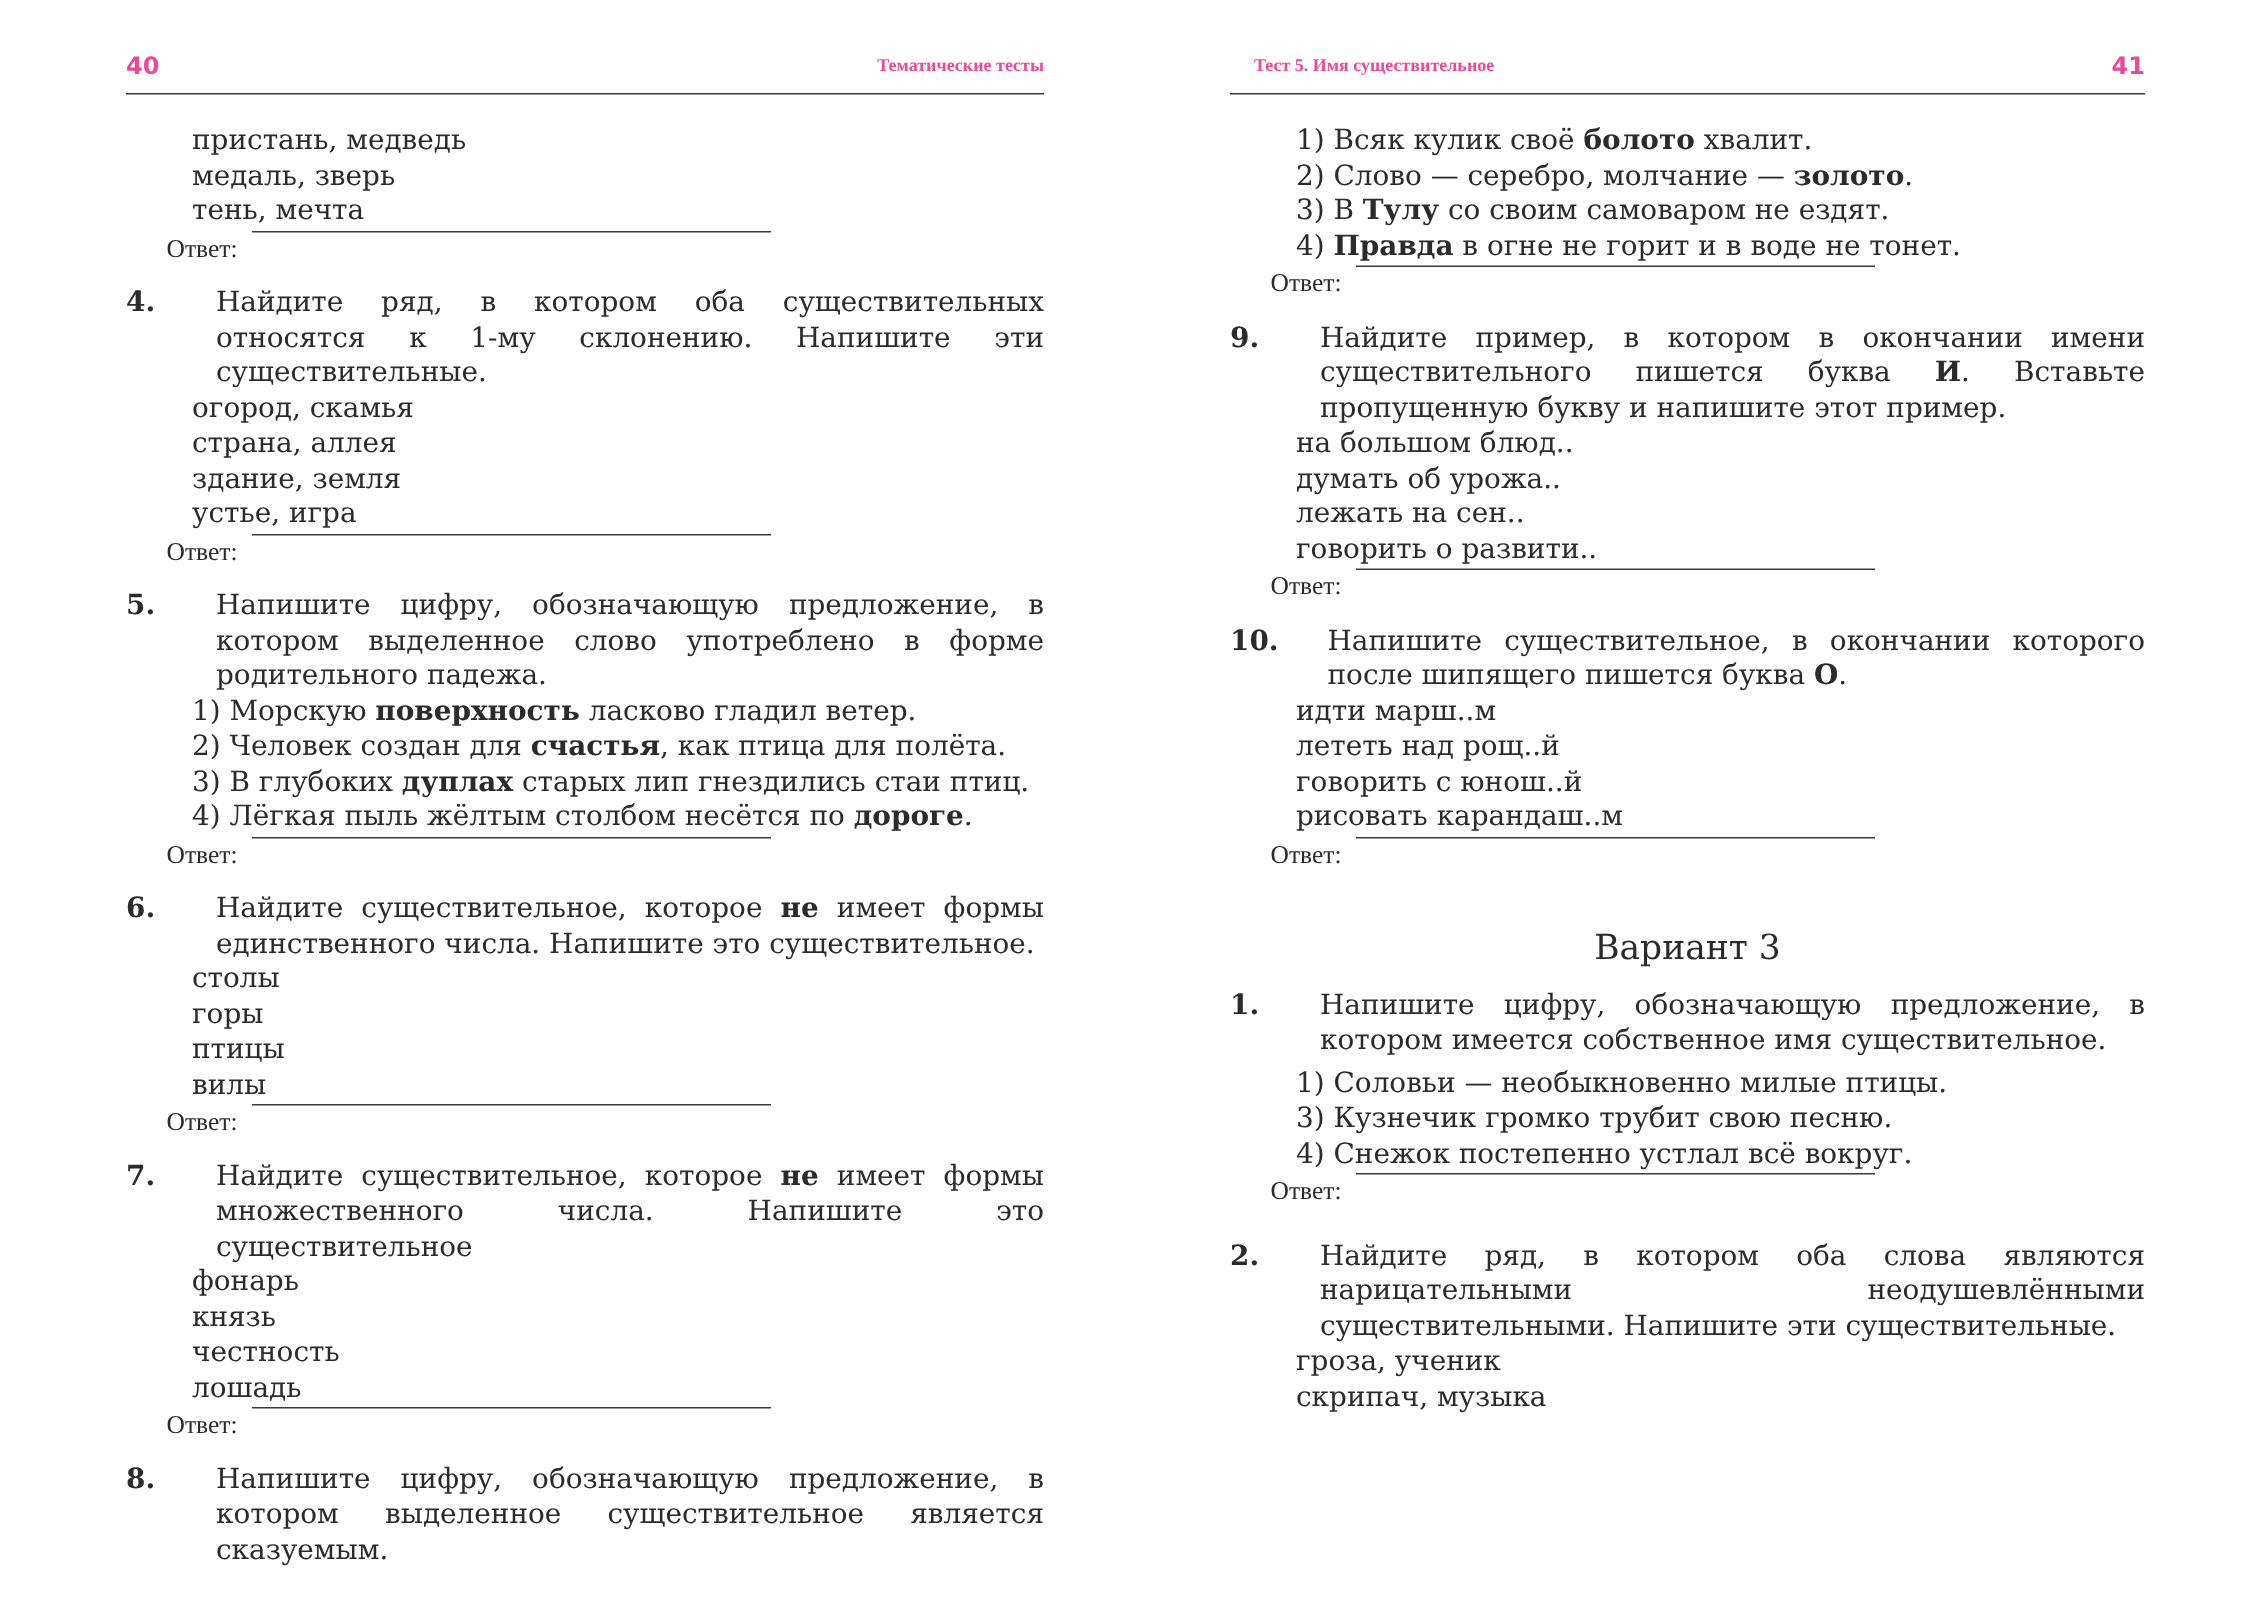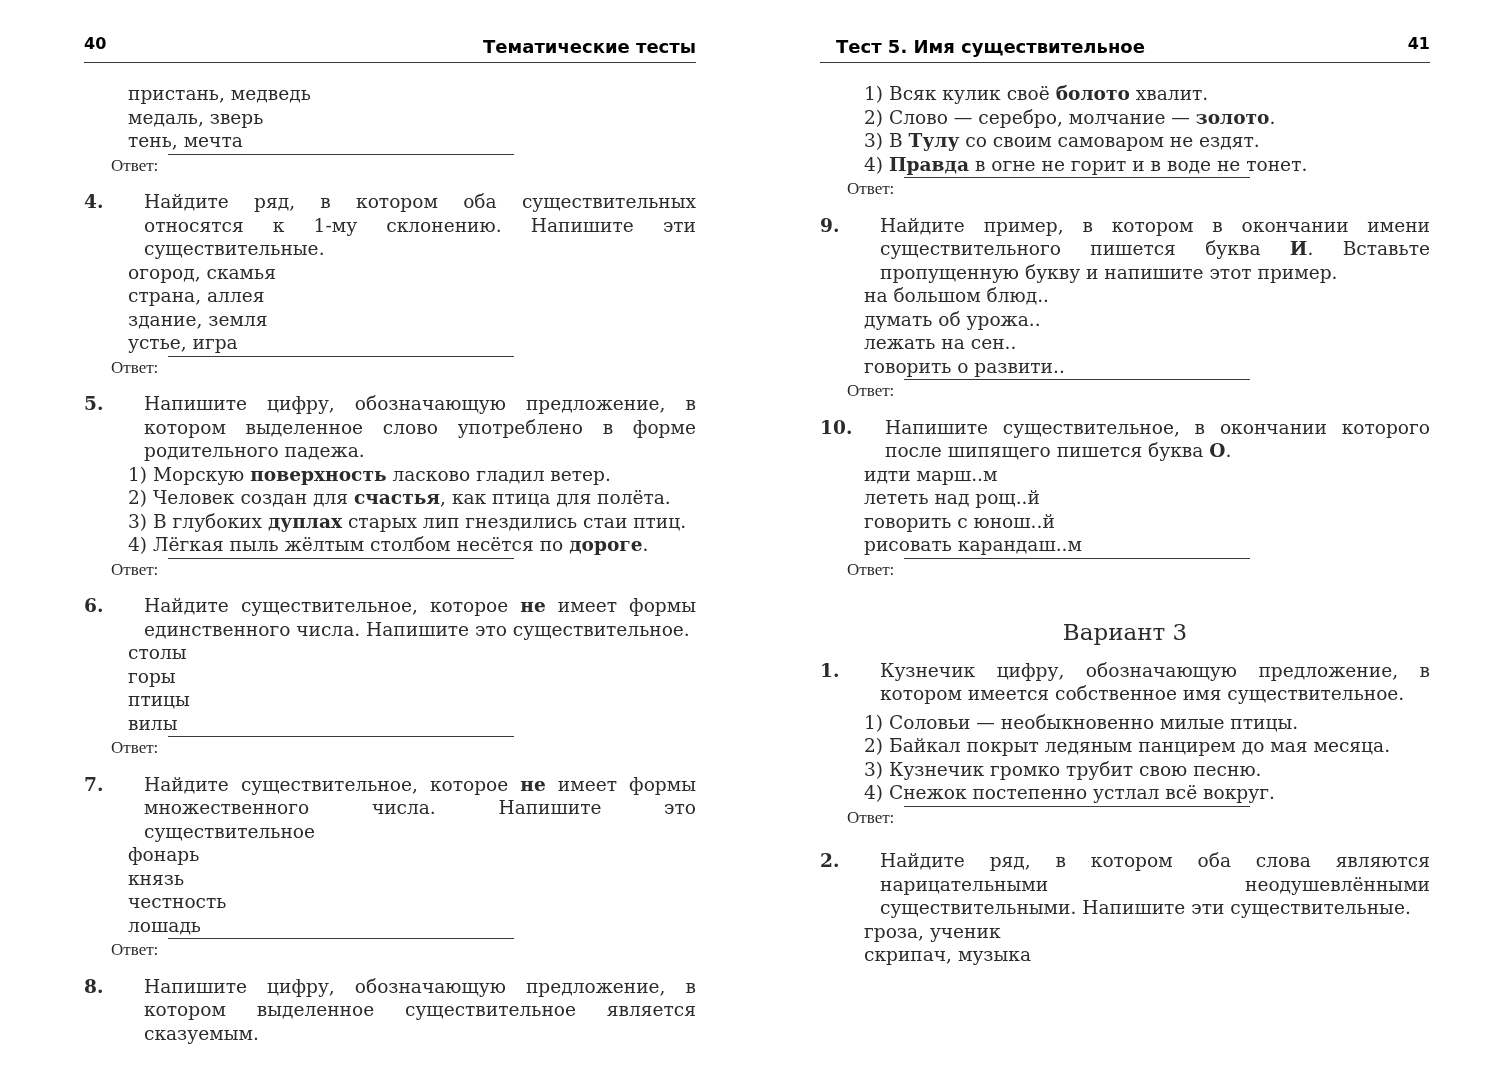--- a/index.html
+++ b/index.html
@@ -8,24 +8,24 @@
     background: #ffffff; color: #2b2b2b;
     font-family: "DejaVu Serif", "Liberation Serif", serif;
     position: relative;
   }
   .page { position: absolute; top: 0; }
   .page.left { left: 84px; width: 612px; }
   .page.right { left: 820px; width: 610px; }
   .running-head {
     position: absolute; top: 34px; left: 0; right: 0; height: 22px;
     font-family: "DejaVu Sans", "Liberation Sans", sans-serif;
-    font-size: 14px; font-weight: bold; color: #000000;
+    font-size: 14px; font-weight: bold; color: #ec4899;
   }
   .running-head .num { position: absolute; top: 0; font-size: 16px; }
-  .running-head .title { position: absolute; top: 2px; font-size: 18px; }
+  .running-head .title { position: absolute; top: 2px; font-size: 12px; font-family: Liberation Serif, serif; }
   .left .running-head .num { left: 0; }
   .left .running-head .title { right: 0; }
   .right .running-head .num { right: 0; }
   .right .running-head .title { left: 16px; }
   .rule { position: absolute; top: 62px; left: 0; right: 0; height: 0; border-top: 1.3px solid #3a3a3a; }
   .content { position: absolute; top: 80px; left: 0; right: 0; font-size: 18.6px; line-height: 23.5px; }
   .task { position: relative; padding-left: 27px; margin-top: 13px; text-align: justify; }
   .task .tnum { position: absolute; left: 0; top: 0; font-weight: bold; }
   .task.two-digit { padding-left: 32px; }
   .task-text { display: block; margin-left: 33px; }
@@ -175,27 +175,24 @@
       <div class="answer" style="margin-left:-5px">
         <span>Ответ:</span>
         <span class="line"></span>
       </div>
     </div>
 
     <div class="variant-title">Вариант 3</div>
 
     <div class="task" style="margin-top:0">
       <span class="tnum">1.</span>
-      <span class="task-text">Кузнечик цифру, обозначающую предложение, в котором имеется собственное имя существительное.</span>
+      <span class="task-text">Напишите цифру, обозначающую предложение, в котором имеется собственное имя существительное.</span>
       <div style="height:5px"></div>
       <div class="num-opt">
         <span class="onum">1)</span><span>Соловьи — необыкновенно милые птицы.</span>
-      </div>
-      <div class="num-opt">
-        <span class="onum">2)</span><span>Байкал покрыт ледяным панцирем до мая месяца.</span>
       </div>
       <div class="num-opt">
         <span class="onum">3)</span><span>Кузнечик громко трубит свою песню.</span>
       </div>
       <div class="num-opt">
         <span class="onum">4)</span><span>Снежок постепенно устлал всё вокруг.</span>
       </div>
       <div class="answer">
         <span>Ответ:</span>
         <span class="line"></span>

